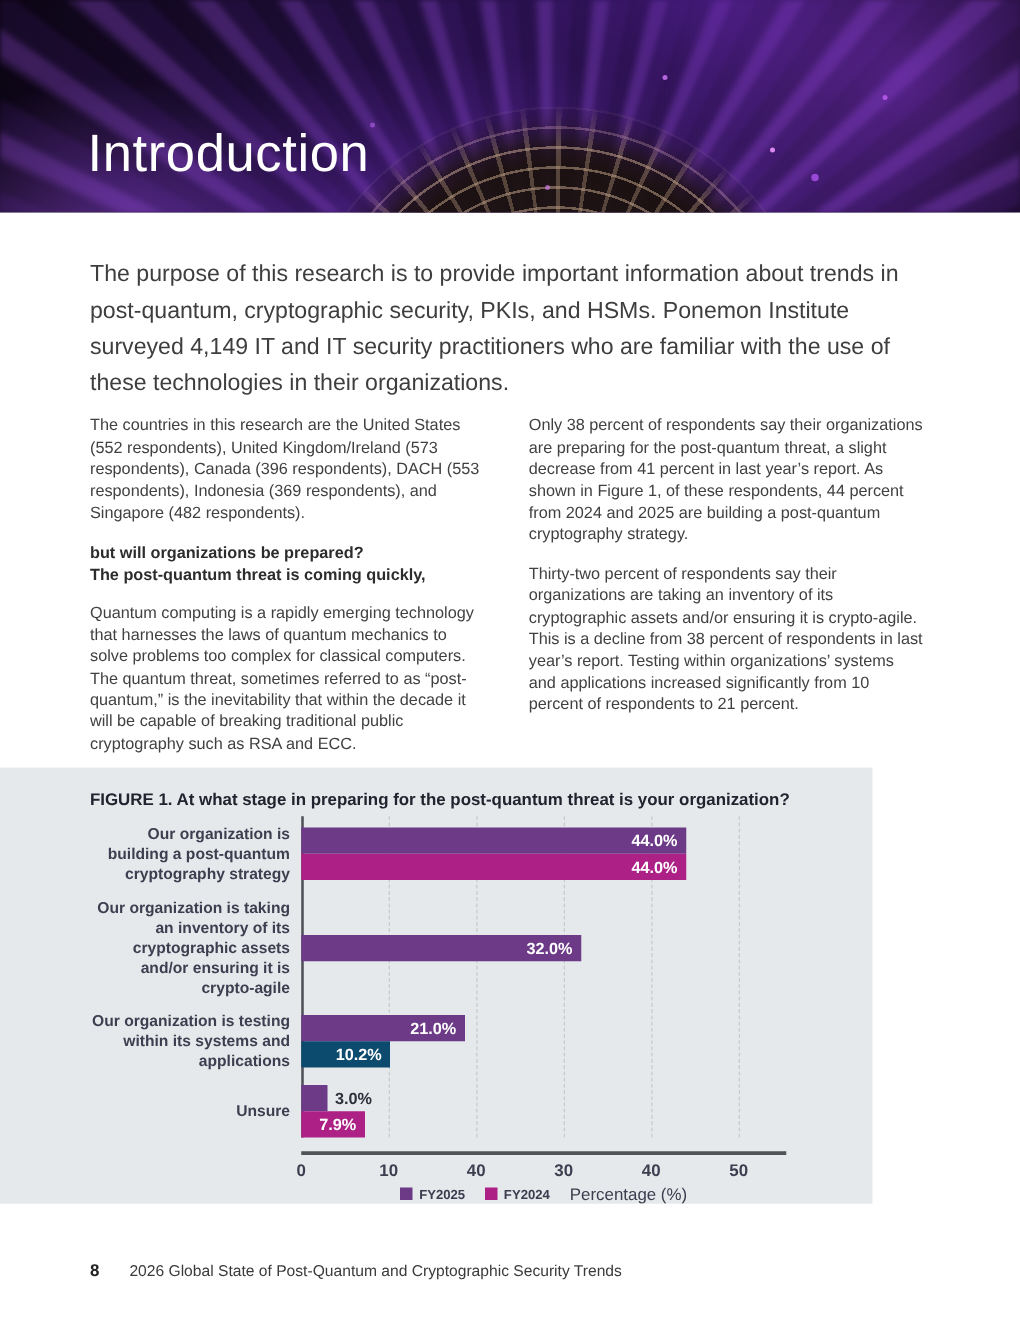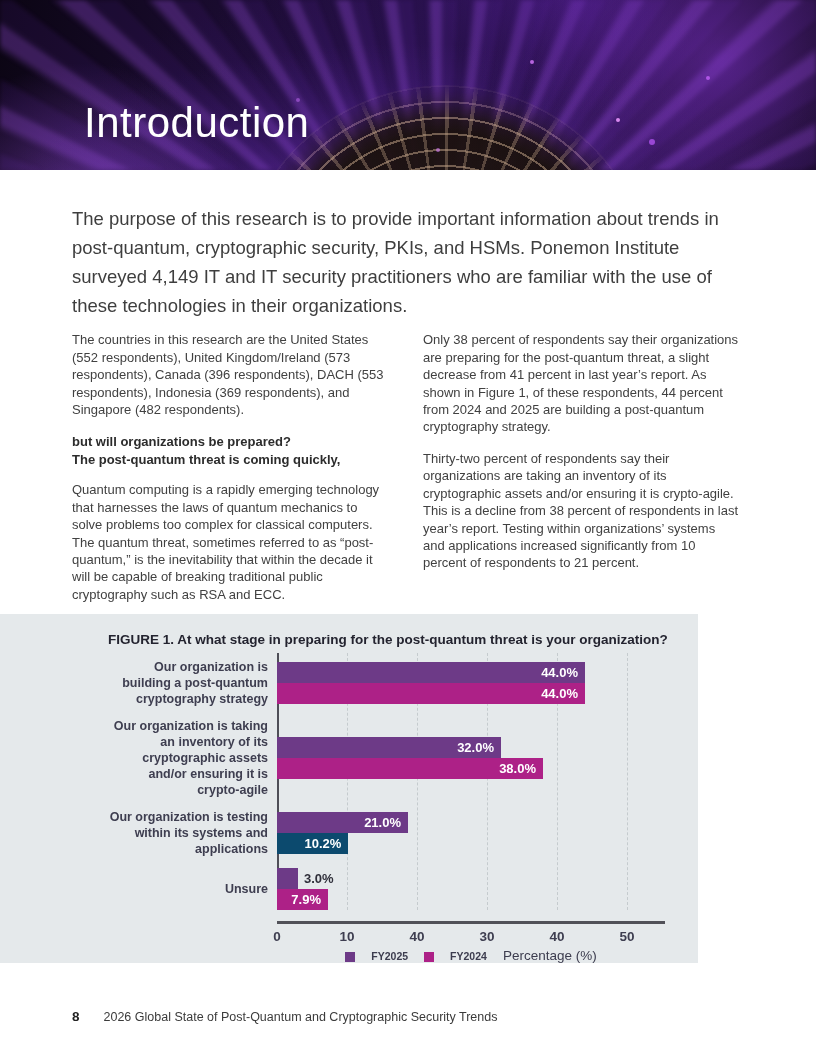--- a/index.html
+++ b/index.html
@@ -44,60 +44,60 @@
   .hero-dots{
     position:absolute;left:616px;top:118px;width:4px;height:4px;border-radius:50%;
     background:rgba(235,150,255,0.9);
     box-shadow:-86px -58px 0 0 rgba(215,120,255,0.8),
                34px 22px 0 1px rgba(190,90,255,0.7),
                -180px 30px 0 0 rgba(220,130,255,0.6),
                90px -42px 0 0 rgba(200,100,255,0.75),
                -320px -20px 0 0 rgba(200,110,250,0.5);
   }
   .hero-title{
-    position:absolute;left:84px;top:99px;margin:0;
+    position:absolute;left:70px;top:99px;margin:0;
     font-size:42px;font-weight:400;color:#ffffff;letter-spacing:0.5px;
   }
   
   .content{padding:0 72px;}
   .intro{
     margin-top:35px;width:678px;
     font-size:18.5px;line-height:1.56;color:#3e3e3e;
   }
   .columns{display:flex;gap:37px;margin-top:11px;font-size:13px;line-height:1.34;color:#414141;}
   .col-left{width:314px;}
   .col-right{width:317px;}
   .col p{margin:0 0 14px 0;}
   .col-heading{font-weight:bold;color:#2c2c2c;margin:15px 0 13px 0;}
   .col-heading span{display:block;}
   
   .figure-block{
     position:absolute;top:614px;left:0;width:698px;height:349px;
-    background:#e5e9eb;box-sizing:border-box;padding:18px 0 0 108px;overflow:hidden;
+    background:#e5e9eb;box-sizing:border-box;padding:18px 0 0 72px;overflow:hidden;
   }
   .figure-title{font-size:13.5px;font-weight:bold;color:#23232f;}
   .chart-area{position:relative;margin-top:12px;}
   .plot-bg{position:absolute;left:169px;top:-6px;bottom:0;width:385px;}
   .gridline{position:absolute;top:0;bottom:0;border-left:1px dashed #c5cbce;}
   .y-axis-line{position:absolute;left:0;top:0;bottom:0;width:2px;background:#4e4e57;}
   .group-row{display:flex;align-items:center;margin-bottom:11px;position:relative;z-index:1;}
   .cat-label{
     width:169px;box-sizing:border-box;padding-right:9px;text-align:right;
     font-size:12.5px;font-weight:bold;color:#3e3e50;line-height:1.28;
   }
   .bars{width:385px;}
   .bar-row{height:21px;display:flex;align-items:center;}
   .bar{height:21px;display:flex;align-items:center;justify-content:flex-end;}
   .bar-label{font-size:13px;font-weight:bold;white-space:nowrap;}
   .bar-label.inside{color:#ffffff;padding-right:7px;}
   .bar-label.outside{color:#2f2f3a;margin-left:6px;}
   .x-axis{margin-left:169px;width:388px;border-top:3px solid #515158;position:relative;height:24px;}
   .xtick{position:absolute;top:5px;transform:translateX(-50%);font-size:13.5px;font-weight:bold;color:#3e3e50;}
   .legend-row{margin-left:169px;width:388px;display:flex;align-items:center;justify-content:center;gap:16px;}
-  .legend-item{display:flex;align-items:flex-end;gap:16px;font-size:10.5px;font-weight:bold;color:#3c3c4e;}
+  .legend-item{display:flex;align-items:flex-start;gap:5px;font-size:10.5px;font-weight:bold;color:#3c3c4e;}
   .legend-swatch{width:10px;height:10px;}
   .axis-title{font-size:13.5px;color:#3c3c4e;}
   
   .footer{position:absolute;top:1009px;left:72px;display:flex;align-items:baseline;gap:24px;}
   .footer-page{font-size:13.5px;font-weight:bold;color:#222222;}
   .footer-title{font-size:12.5px;color:#3b3b3b;}
 </style>
 </head>
 <body>
 
@@ -155,25 +155,20 @@
         </div>
       </div>
       <div class="group-row">
         <div class="cat-label">Our organization is taking an inventory of its cryptographic assets and/or ensuring it is crypto-agile</div>
         <div class="bars">
           <div class="bar-row">
             <div class="bar" style="width: 224px; background: rgb(109, 58, 135);">
               <span class="bar-label inside">32.0%</span>
             </div>
           </div>
-          <div class="bar-row">
-            <div class="bar" style="width: 266px; background: rgb(173, 33, 135);">
-              <span class="bar-label inside">38.0%</span>
-            </div>
-          </div>
         </div>
       </div>
       <div class="group-row">
         <div class="cat-label">Our organization is testing within its systems and applications</div>
         <div class="bars">
           <div class="bar-row">
             <div class="bar" style="width: 131px; background: rgb(109, 58, 135);">
               <span class="bar-label inside">21.0%</span>
             </div>
           </div>

